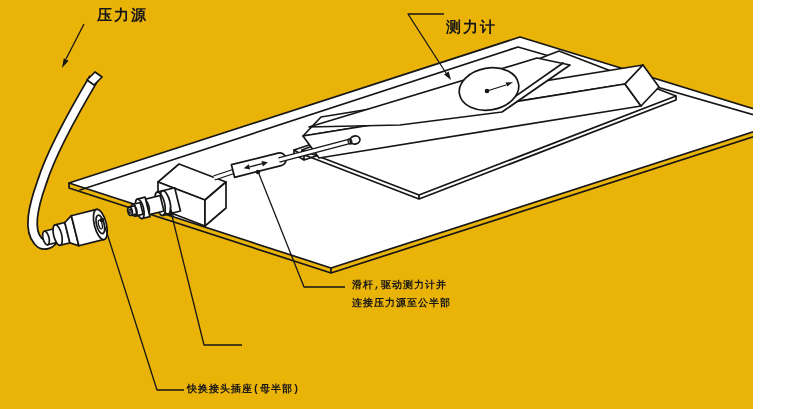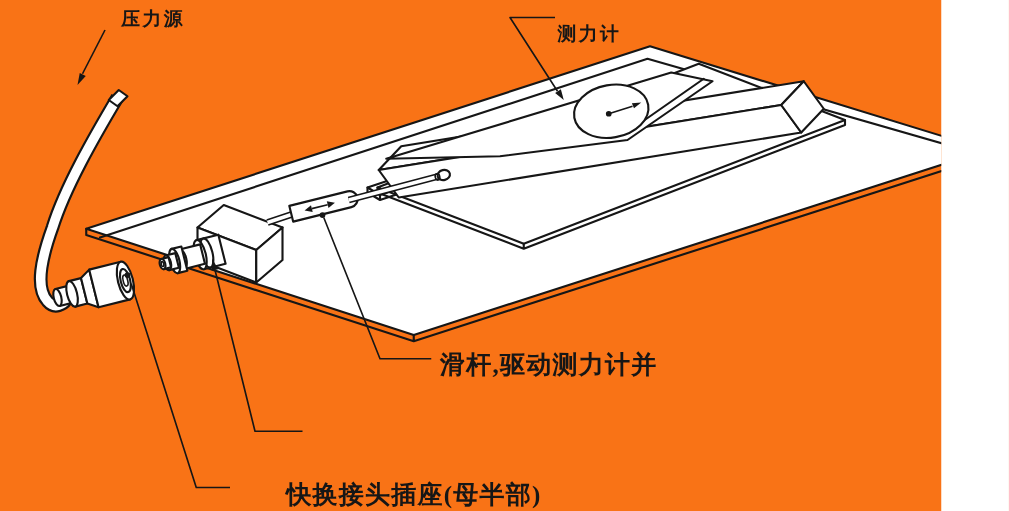--- a/index.html
+++ b/index.html
@@ -1,21 +1,21 @@
 <!DOCTYPE html>
 <html><head>
 <meta charset="utf-8">
 <style>
   html,body{margin:0;padding:0;background:#ffffff;}
-  #stage{position:relative;width:753px;height:409px;background:#f97316;overflow:hidden;
-         font-family:Liberation Serif, serif;}
+  #stage{position:relative;width:753px;height:409px;background:#eab308;overflow:hidden;
+         font-family:Liberation Mono, monospace;}
   #stage svg{position:absolute;left:0;top:0;}
   .lbl{position:absolute;color:#161616;font-weight:bold;white-space:nowrap;}
   .lbl-lg{font-size:15px;letter-spacing:2px;}
-  .lbl-md{font-size:20px;letter-spacing:1px;}
+  .lbl-md{font-size:10px;letter-spacing:1px;}
   .ln{stroke:#161616;stroke-width:1.7;fill:none;stroke-linejoin:round;stroke-linecap:round;}
   .fw{stroke:#161616;stroke-width:1.7;fill:#ffffff;stroke-linejoin:round;}
   .thin{stroke:#161616;stroke-width:1.3;fill:none;stroke-linejoin:round;}
   .solid{fill:#161616;stroke:none;}
   .hose-o{stroke:#161616;stroke-width:11;fill:none;stroke-linejoin:round;stroke-linecap:butt;}
   .hose-i{stroke:#ffffff;stroke-width:7.5;fill:none;stroke-linejoin:round;stroke-linecap:butt;}
   .rod-o{stroke:#161616;stroke-width:5.5;fill:none;stroke-linecap:butt;}
   .rod-i{stroke:#ffffff;stroke-width:3;fill:none;stroke-linecap:butt;}
 </style>
 </head>
@@ -120,15 +120,16 @@
     <polygon class="solid" points="169.7,206.8 174.6,215.3 169.4,216.6"></polygon>
 
     <circle class="solid" cx="102" cy="220" r="2.3"></circle>
     <path class="thin" d="M105,227 L157,390 L184,390"></path>
   </g>
 </svg>
 
   <div class="lbl lbl-lg" style="left:97px;top:6px;">压力源</div>
   <div class="lbl lbl-lg" style="left:446px;top:18px;">测力计</div>
   <div class="lbl lbl-md" style="left:352px;top:278px;">滑杆,驱动测力计并</div>
-  <div class="lbl lbl-md" style="left:187px;top:382px;margin-left:42px;">快换接头插座(母半部)</div>
+  <div class="lbl lbl-md" style="left:352px;top:296px;">连接压力源至公半部</div>
+  <div class="lbl lbl-md" style="left:187px;top:382px;">快换接头插座(母半部)</div>
 
 </div>
 
 </body></html>

